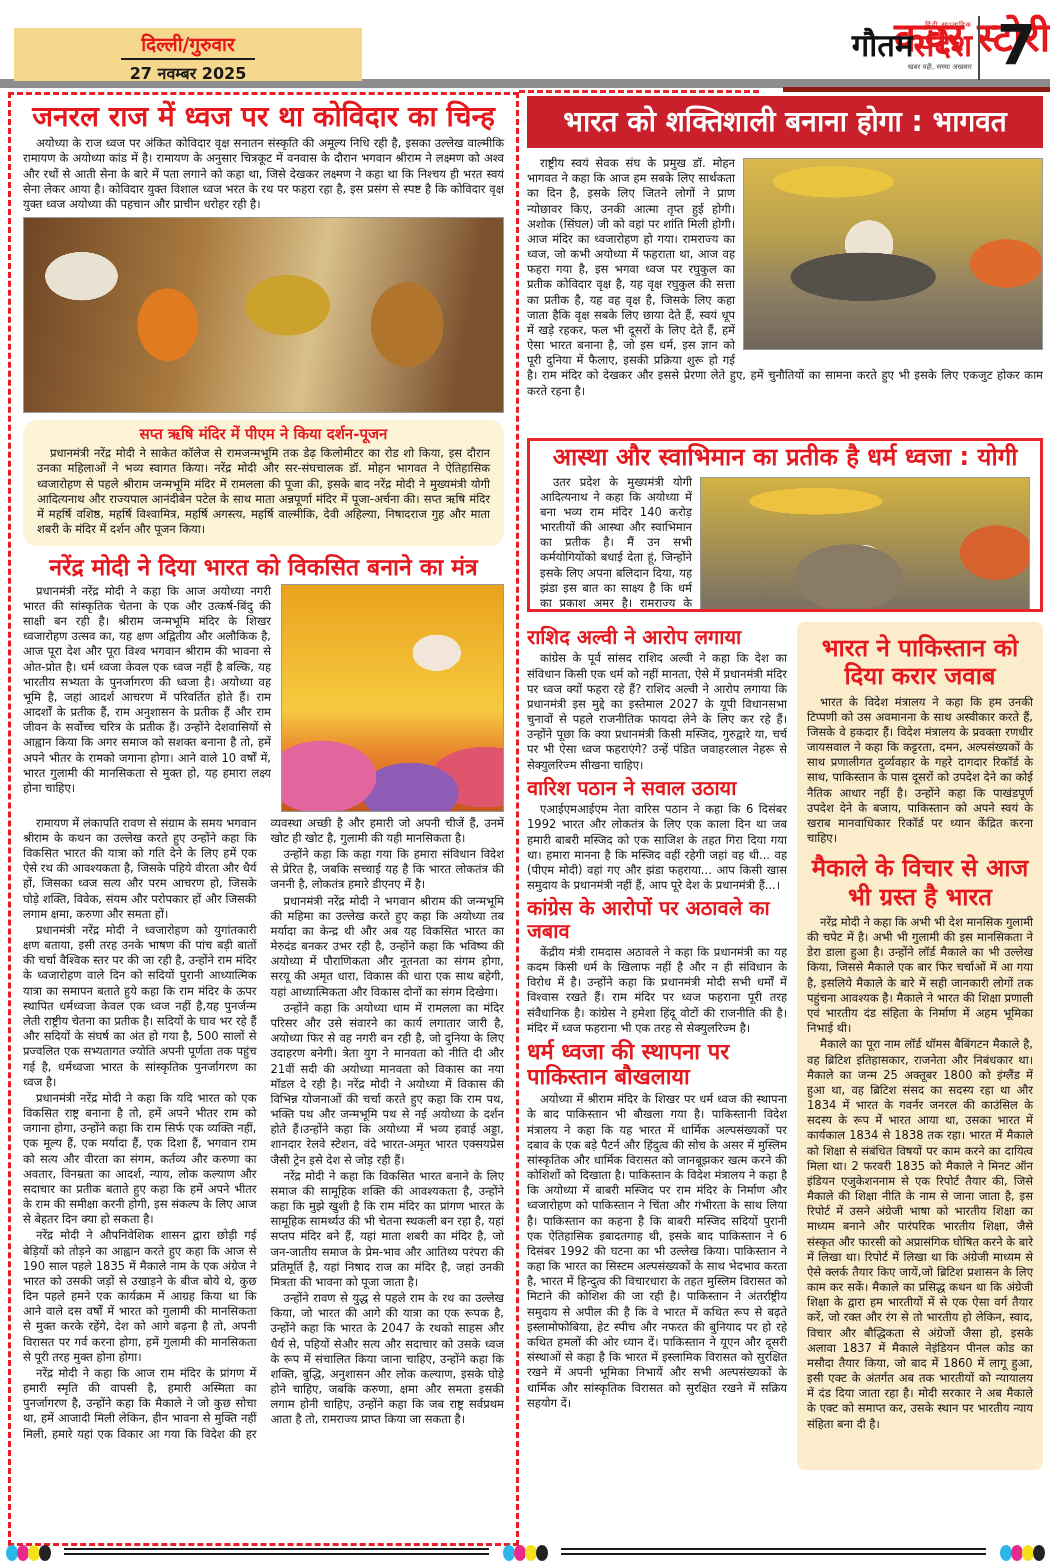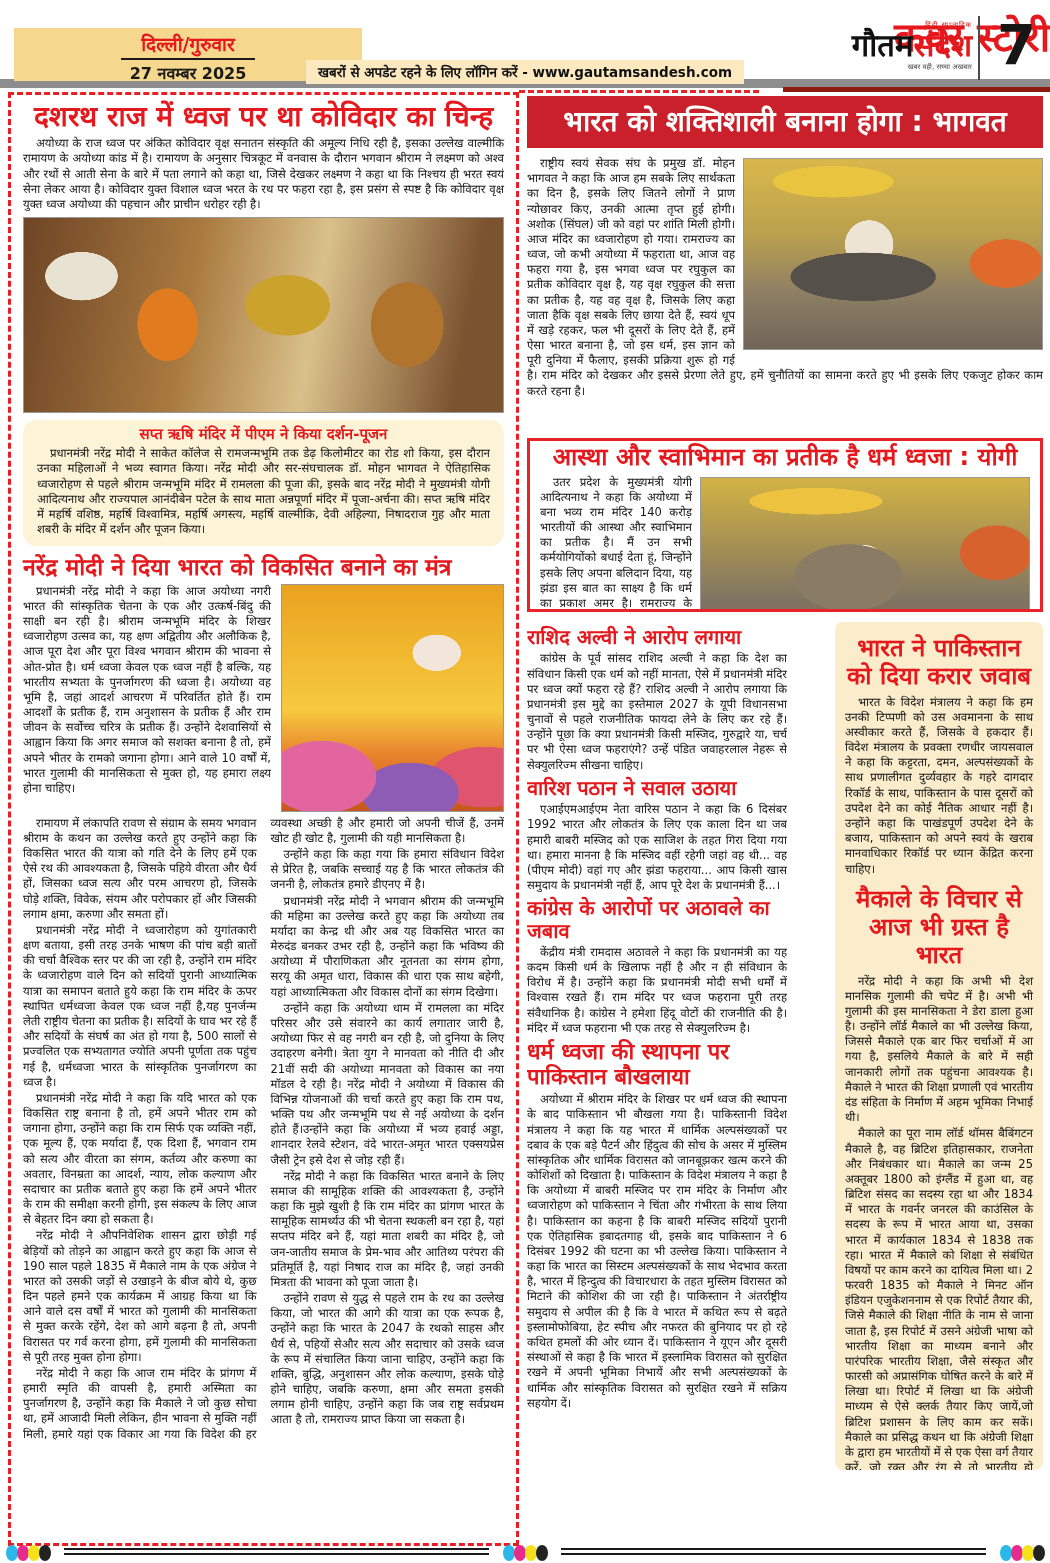--- a/index.html
+++ b/index.html
@@ -33,21 +33,21 @@
   .a1-head{font-size:28px;color:#e5191d;text-align:center;font-weight:700;margin:4px 0 3px;line-height:1.15;}
   .photo{border:1px solid #999;box-sizing:border-box;}
   .photo1{height:196px;margin:5px 0 2px;background:
     radial-gradient(ellipse 60px 40px at 12% 30%,#e8e2d2 0 60%,transparent 61%),
     radial-gradient(ellipse 50px 60px at 30% 55%,#e07b1f 0 60%,transparent 61%),
     radial-gradient(ellipse 70px 50px at 55% 45%,#caa22c 0 60%,transparent 61%),
     radial-gradient(ellipse 60px 70px at 80% 55%,#b0742c 0 60%,transparent 61%),
     linear-gradient(100deg,#6e4526,#a97a3f 35%,#d9c08a 60%,#7c5330 90%);}
   .cream-box{background:#fdf3d6;border-radius:14px;padding:4px 14px 8px;margin-top:7px;}
   .a2-head{font-size:15px;color:#e5191d;text-align:center;font-weight:700;margin:2px 0 3px;line-height:1.15;}
-  .a3-head{font-size:23px;color:#e5191d;font-weight:700;margin:8px 0 3px;line-height:1.15;}
+  .a3-head{font-size:23px;color:#e5191d;text-align:center;font-weight:700;margin:8px 0 3px;line-height:1.15;}
   .a3-row{display:flex;gap:10px;margin-top:2px;}
   .a3-left{width:248px;flex:0 0 auto;}
   .a3-photo{flex:1;height:228px;background:
     radial-gradient(ellipse 40px 30px at 70% 30%,#f2e6da 0 60%,transparent 61%),
     radial-gradient(ellipse 90px 60px at 18% 85%,#e265a0 0 60%,transparent 61%),
     radial-gradient(ellipse 80px 50px at 58% 92%,#8e5bb5 0 60%,transparent 61%),
     radial-gradient(ellipse 90px 50px at 92% 85%,#e0556e 0 60%,transparent 61%),
     linear-gradient(180deg,#eaa21f,#f6ca3e 55%,#e8832d 75%,#c4571f);}
   .twocol{column-count:2;column-gap:14px;margin-top:4px;}
 
@@ -64,21 +64,21 @@
   .yogi-box{height:174px;overflow:hidden;border:3px solid #e8232a;margin-top:6px;padding:2px 10px 6px;box-sizing:border-box;}
   .yg-head{font-size:24px;color:#e5191d;text-align:center;font-weight:700;margin:1px 0 3px;line-height:1.15;}
   .yg-photo{float:right;width:330px;height:168px;margin:2px 0 2px 8px;background:
     radial-gradient(ellipse 110px 22px at 35% 14%,#ecc23e 0 60%,transparent 61%),
     radial-gradient(ellipse 60px 45px at 90% 45%,#d8622e 0 60%,transparent 61%),
     radial-gradient(ellipse 90px 55px at 45% 60%,#8a7b64 0 60%,transparent 61%),
     radial-gradient(ellipse 35px 40px at 50% 55%,#efe6d6 0 60%,transparent 61%),
     linear-gradient(180deg,#d3b345,#a08c55 45%,#7d7364 75%,#c2563a);}
   .bottom-row{display:flex;gap:10px;margin-top:10px;height:848px;overflow:hidden;}
   .mid-col{width:260px;flex:0 0 auto;overflow:hidden;}
-  .side-col{flex:1;background:#fbeccb;border-radius:8px;padding:4px 10px 6px;overflow:hidden;margin-left:38px;}
+  .side-col{flex:1;background:#fbeccb;border-radius:8px;padding:4px 10px 6px;overflow:hidden;}
   .mid-head{font-size:20px;color:#e5191d;font-weight:700;margin:4px 0 3px;line-height:1.12;}
   .mid-head.big{font-size:22px;}
   .side-head{font-size:24px;text-align:center;color:#e5191d;font-weight:700;line-height:1.18;margin:8px 0 4px;}
 
   
   .footer{position:absolute;left:0;bottom:2px;width:100%;height:17px;display:flex;align-items:center;padding:0 6px;box-sizing:border-box;}
   .marks{display:flex;flex:0 0 auto;}
   .marks i{display:block;width:12px;height:16px;border-radius:50%;margin-right:-1px;}
   .m-c{background:#29b8e8;} .m-m{background:#e92a8d;} .m-y{background:#f5e11a;} .m-k{background:#222;}
   .dline{flex:1;height:9px;margin:0 14px;background:repeating-linear-gradient(180deg,#1a1a1a 0 2px,transparent 2px 5px);}
@@ -91,32 +91,31 @@
   <div class="gray-bar"></div>
   <div class="red-accent"></div>
   <div class="dash-ext"></div>
 
   <div class="date-box">
     <span class="dl1">दिल्ली/गुरुवार</span>
     <span class="dl2">27 नवम्बर 2025</span>
   </div>
 
   <div class="cover-title">कवर स्टोरी</div>
-  <div class="login-strip">खबरों से अपडेट रहने के लिए लॉगिन करें - www.gautamsandesh.com</div>
 
   <div class="masthead">
     <div class="mh-top">हिंदी साप्ताहिक</div>
     <div class="mh-main"><span>गौतम</span><span class="red">संदेश</span></div>
     <div class="mh-bot">खबर वही, सच्चा अखबार</div>
   </div>
   <div class="vline"></div>
   <div class="pageno">7</div>
 
   <div class="left-box">
-    <div class="a1-head">दशरथ राज में ध्वज पर था कोविदार का चिन्ह</div>
+    <div class="a1-head">जनरल राज में ध्वज पर था कोविदार का चिन्ह</div>
     <p class="bt">अयोध्या के राज ध्वज पर अंकित कोविदार वृक्ष सनातन संस्कृति की अमूल्य निधि रही है, इसका उल्लेख वाल्मीकि रामायण के अयोध्या कांड में है। रामायण के अनुसार चित्रकूट में वनवास के दौरान भगवान श्रीराम ने लक्ष्मण को अश्व और रथों से आती सेना के बारे में पता लगाने को कहा था, जिसे देखकर लक्ष्मण ने कहा था कि निश्चय ही भरत स्वयं सेना लेकर आया है। कोविदार युक्त विशाल ध्वज भरत के रथ पर फहरा रहा है, इस प्रसंग से स्पष्ट है कि कोविदार वृक्ष युक्त ध्वज अयोध्या की पहचान और प्राचीन धरोहर रही है।</p>
     <div class="photo photo1"></div>
 
     <div class="cream-box">
       <div class="a2-head">सप्त ऋषि मंदिर में पीएम ने किया दर्शन-पूजन</div>
       <p class="bt">प्रधानमंत्री नरेंद्र मोदी ने साकेत कॉलेज से रामजन्मभूमि तक डेढ़ किलोमीटर का रोड शो किया, इस दौरान उनका महिलाओं ने भव्य स्वागत किया। नरेंद्र मोदी और सर-संघचालक डॉ. मोहन भागवत ने ऐतिहासिक ध्वजारोहण से पहले श्रीराम जन्मभूमि मंदिर में रामलला की पूजा की, इसके बाद नरेंद्र मोदी ने मुख्यमंत्री योगी आदित्यनाथ और राज्यपाल आनंदीबेन पटेल के साथ माता अन्नपूर्णा मंदिर में पूजा-अर्चना की। सप्त ऋषि मंदिर में महर्षि वशिष्ठ, महर्षि विश्वामित्र, महर्षि अगस्त्य, महर्षि वाल्मीकि, देवी अहिल्या, निषादराज गुह और माता शबरी के मंदिर में दर्शन और पूजन किया।</p>
     </div>
 
     <div class="a3-head">नरेंद्र मोदी ने दिया भारत को विकसित बनाने का मंत्र</div>
     <div class="a3-row">

